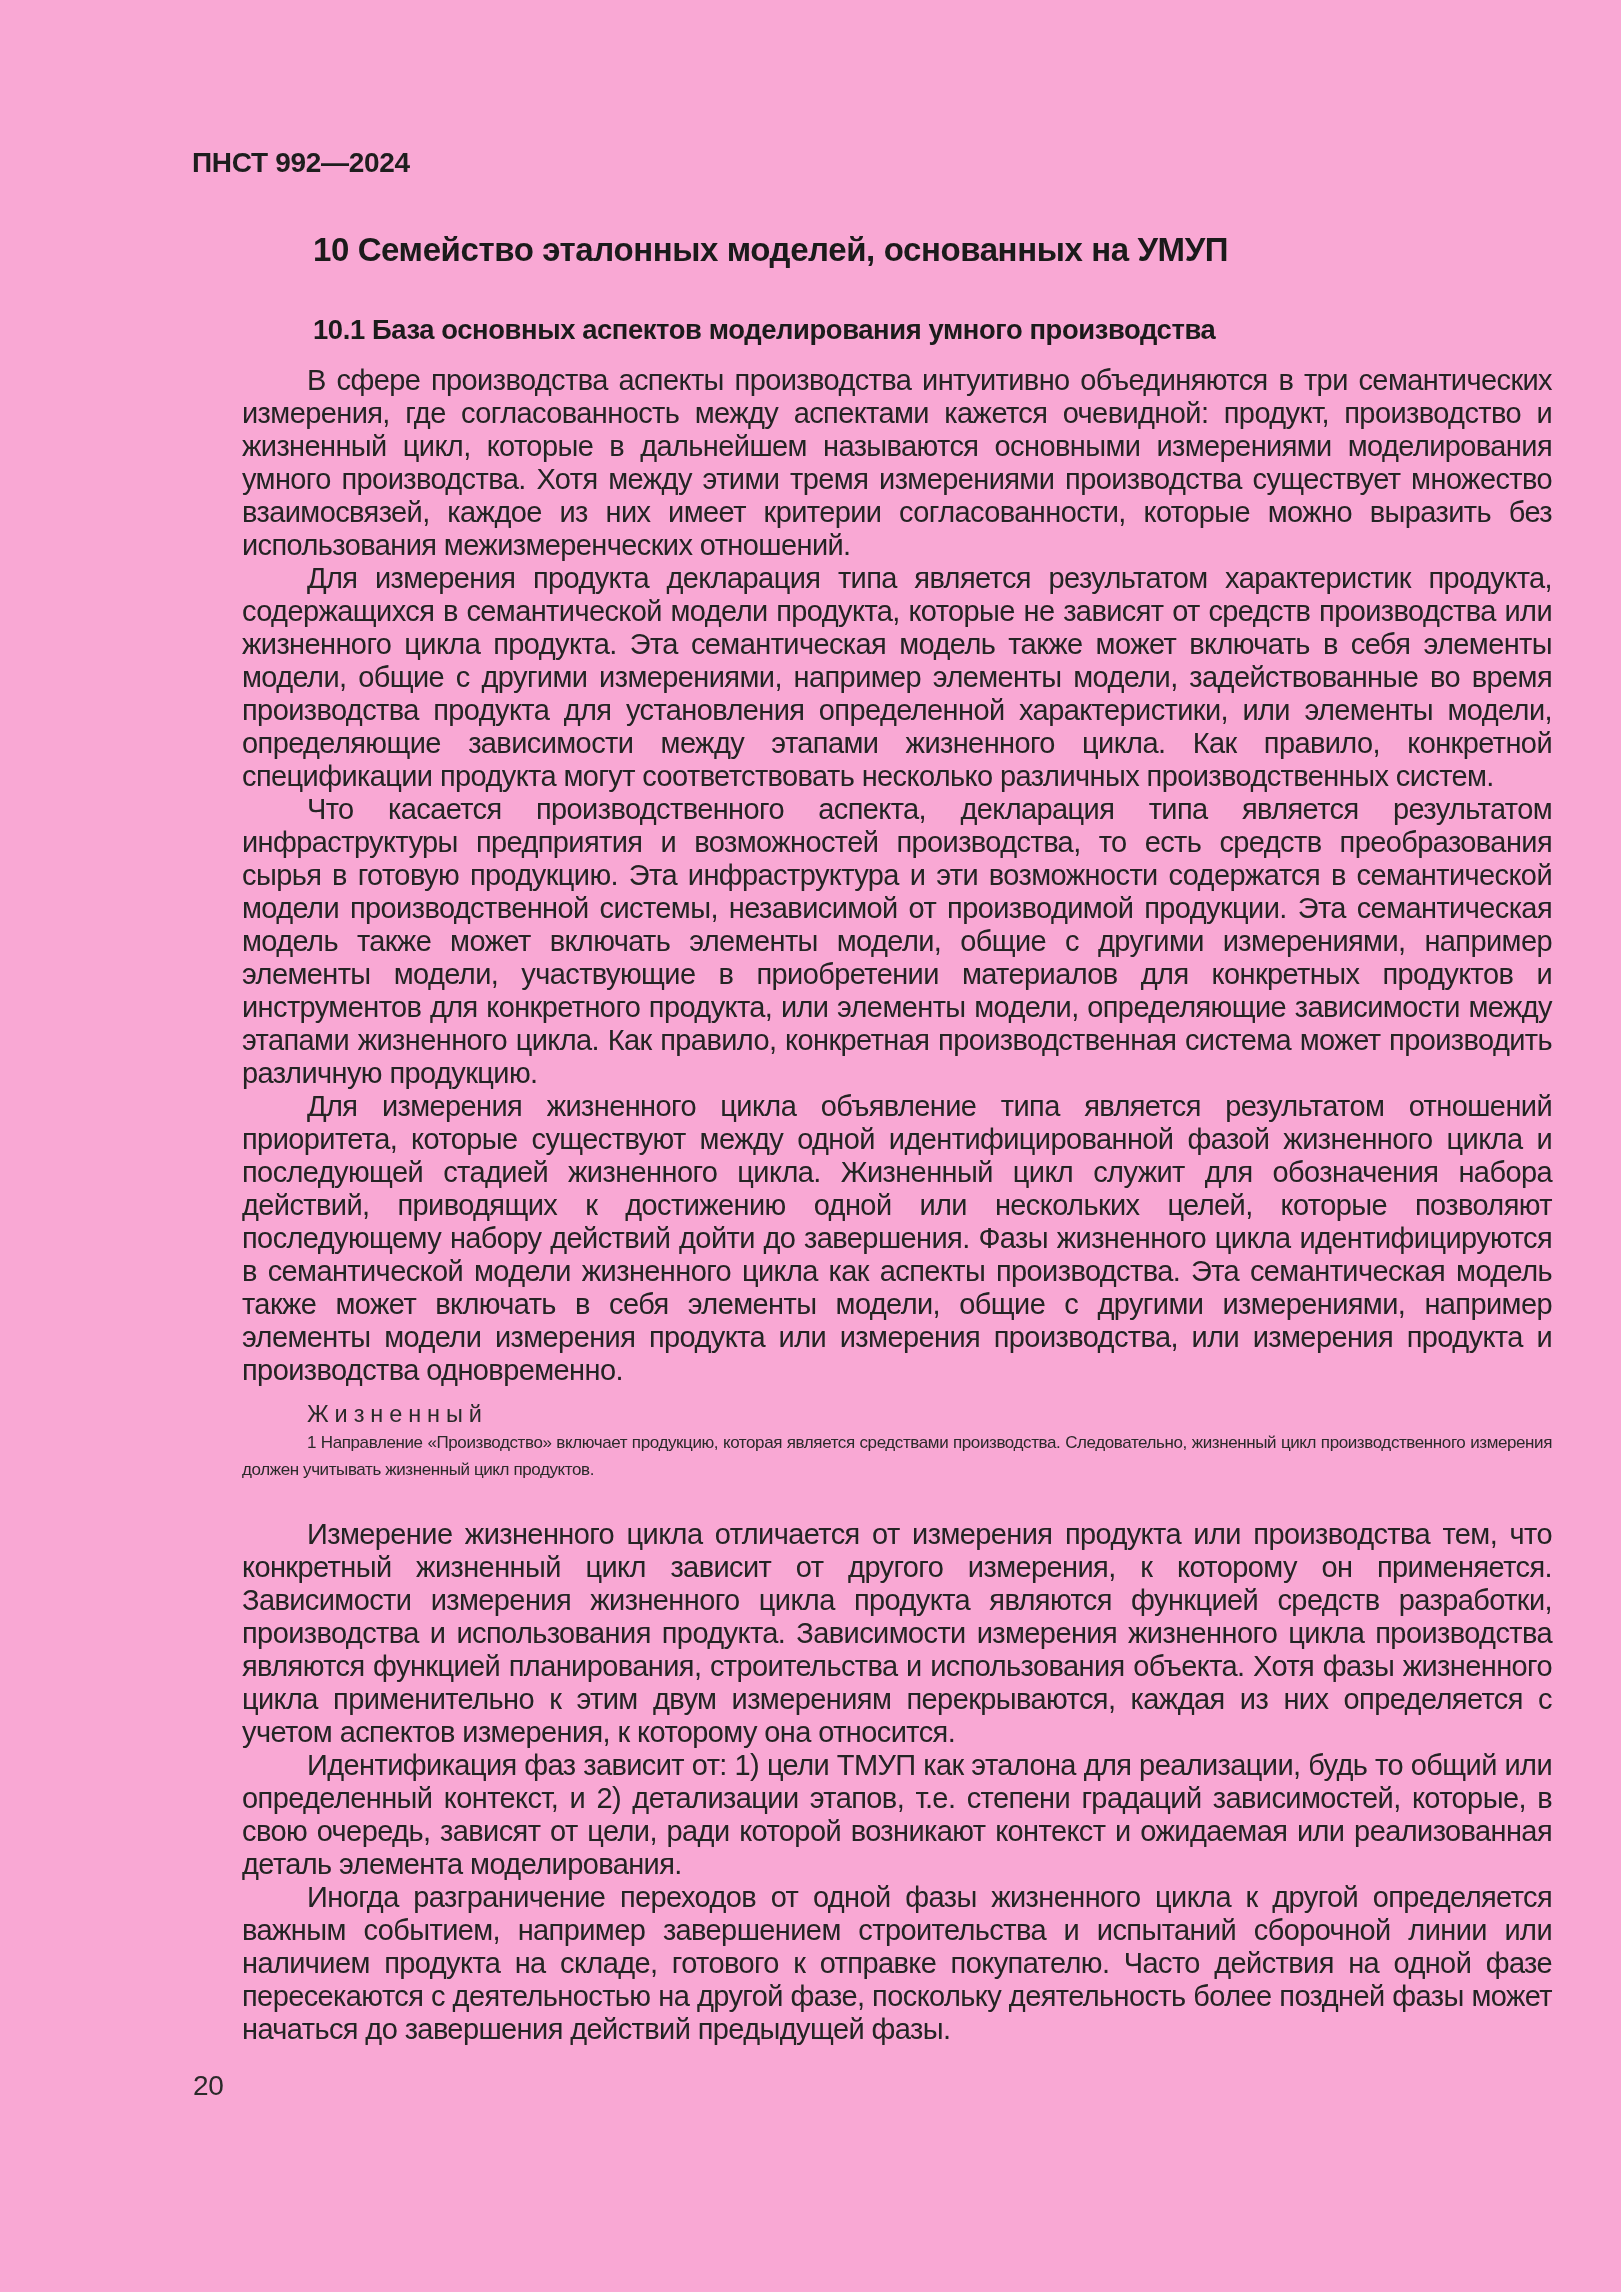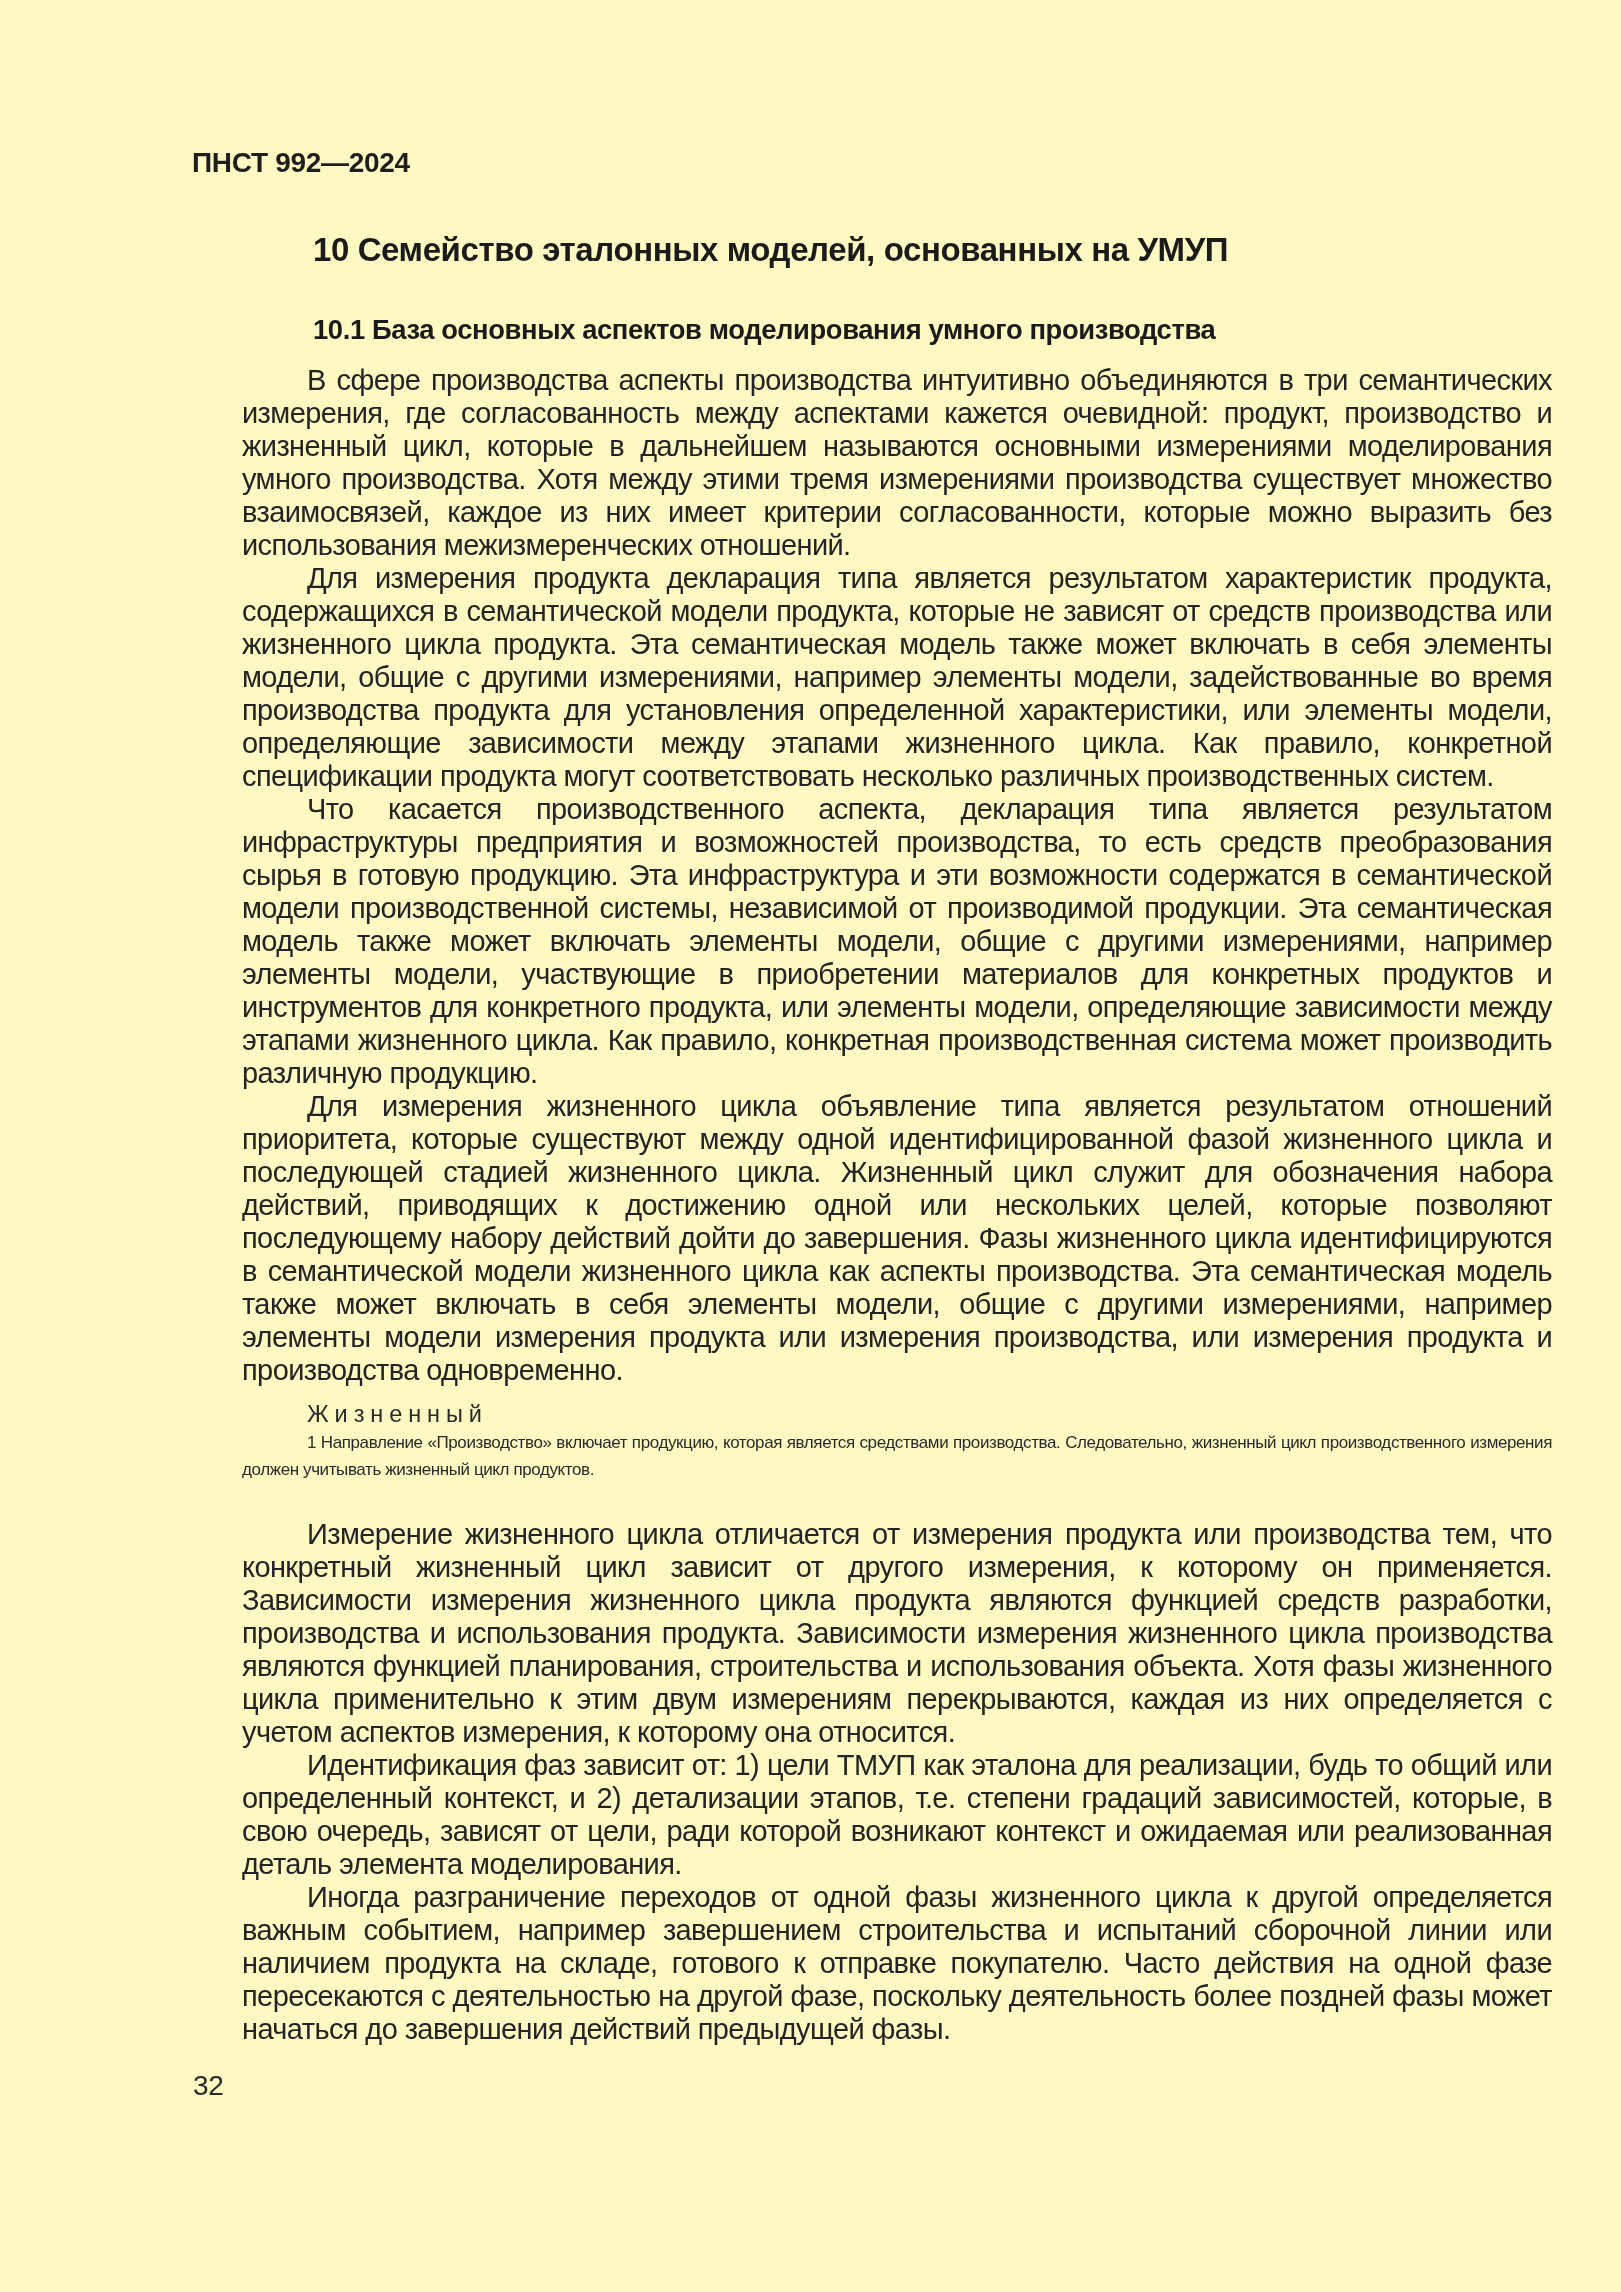--- a/index.html
+++ b/index.html
@@ -5,21 +5,21 @@
 <style>
   html, body {
     margin: 0;
     padding: 0;
     background: #ffffff;
   }
   .page {
     position: relative;
     width: 1621px;
     height: 2293px;
-    background: #fef9c3;
+    background: #f9a8d4;
     font-family: "Liberation Sans", sans-serif;
     color: #242424;
     overflow: hidden;
   }
   .doc-code {
     position: absolute;
     left: 192px;
     top: 147px;
     font-size: 28px;
     font-weight: bold;
@@ -121,16 +121,16 @@
     </div>
 
     <p class="body-para after-notes">Измерение жизненного цикла отличается от измерения продукта или производства тем, что конкретный жизненный цикл зависит от другого измерения, к которому он применяется. Зависимости измерения жизненного цикла продукта являются функцией средств разработки, производства и использования продукта. Зависимости измерения жизненного цикла производства являются функцией планирования, строительства и использования объекта. Хотя фазы жизненного цикла применительно к этим двум измерениям перекрываются, каждая из них определяется с учетом аспектов измерения, к которому она относится.</p>
 
     <p class="body-para">Идентификация фаз зависит от: 1) цели ТМУП как эталона для реализации, будь то общий или определенный контекст, и 2) детализации этапов, т.е. степени градаций зависимостей, которые, в свою очередь, зависят от цели, ради которой возникают контекст и ожидаемая или реализованная деталь элемента моделирования.</p>
 
     <p class="body-para">Иногда разграничение переходов от одной фазы жизненного цикла к другой определяется важным событием, например завершением строительства и испытаний сборочной линии или наличием продукта на складе, готового к отправке покупателю. Часто действия на одной фазе пересекаются с деятельностью на другой фазе, поскольку деятельность более поздней фазы может начаться до завершения действий предыдущей фазы.</p>
 
   </main>
 
-  <div class="page-number">32</div>
+  <div class="page-number">20</div>
 
 </div>
 
 
 </body></html>

